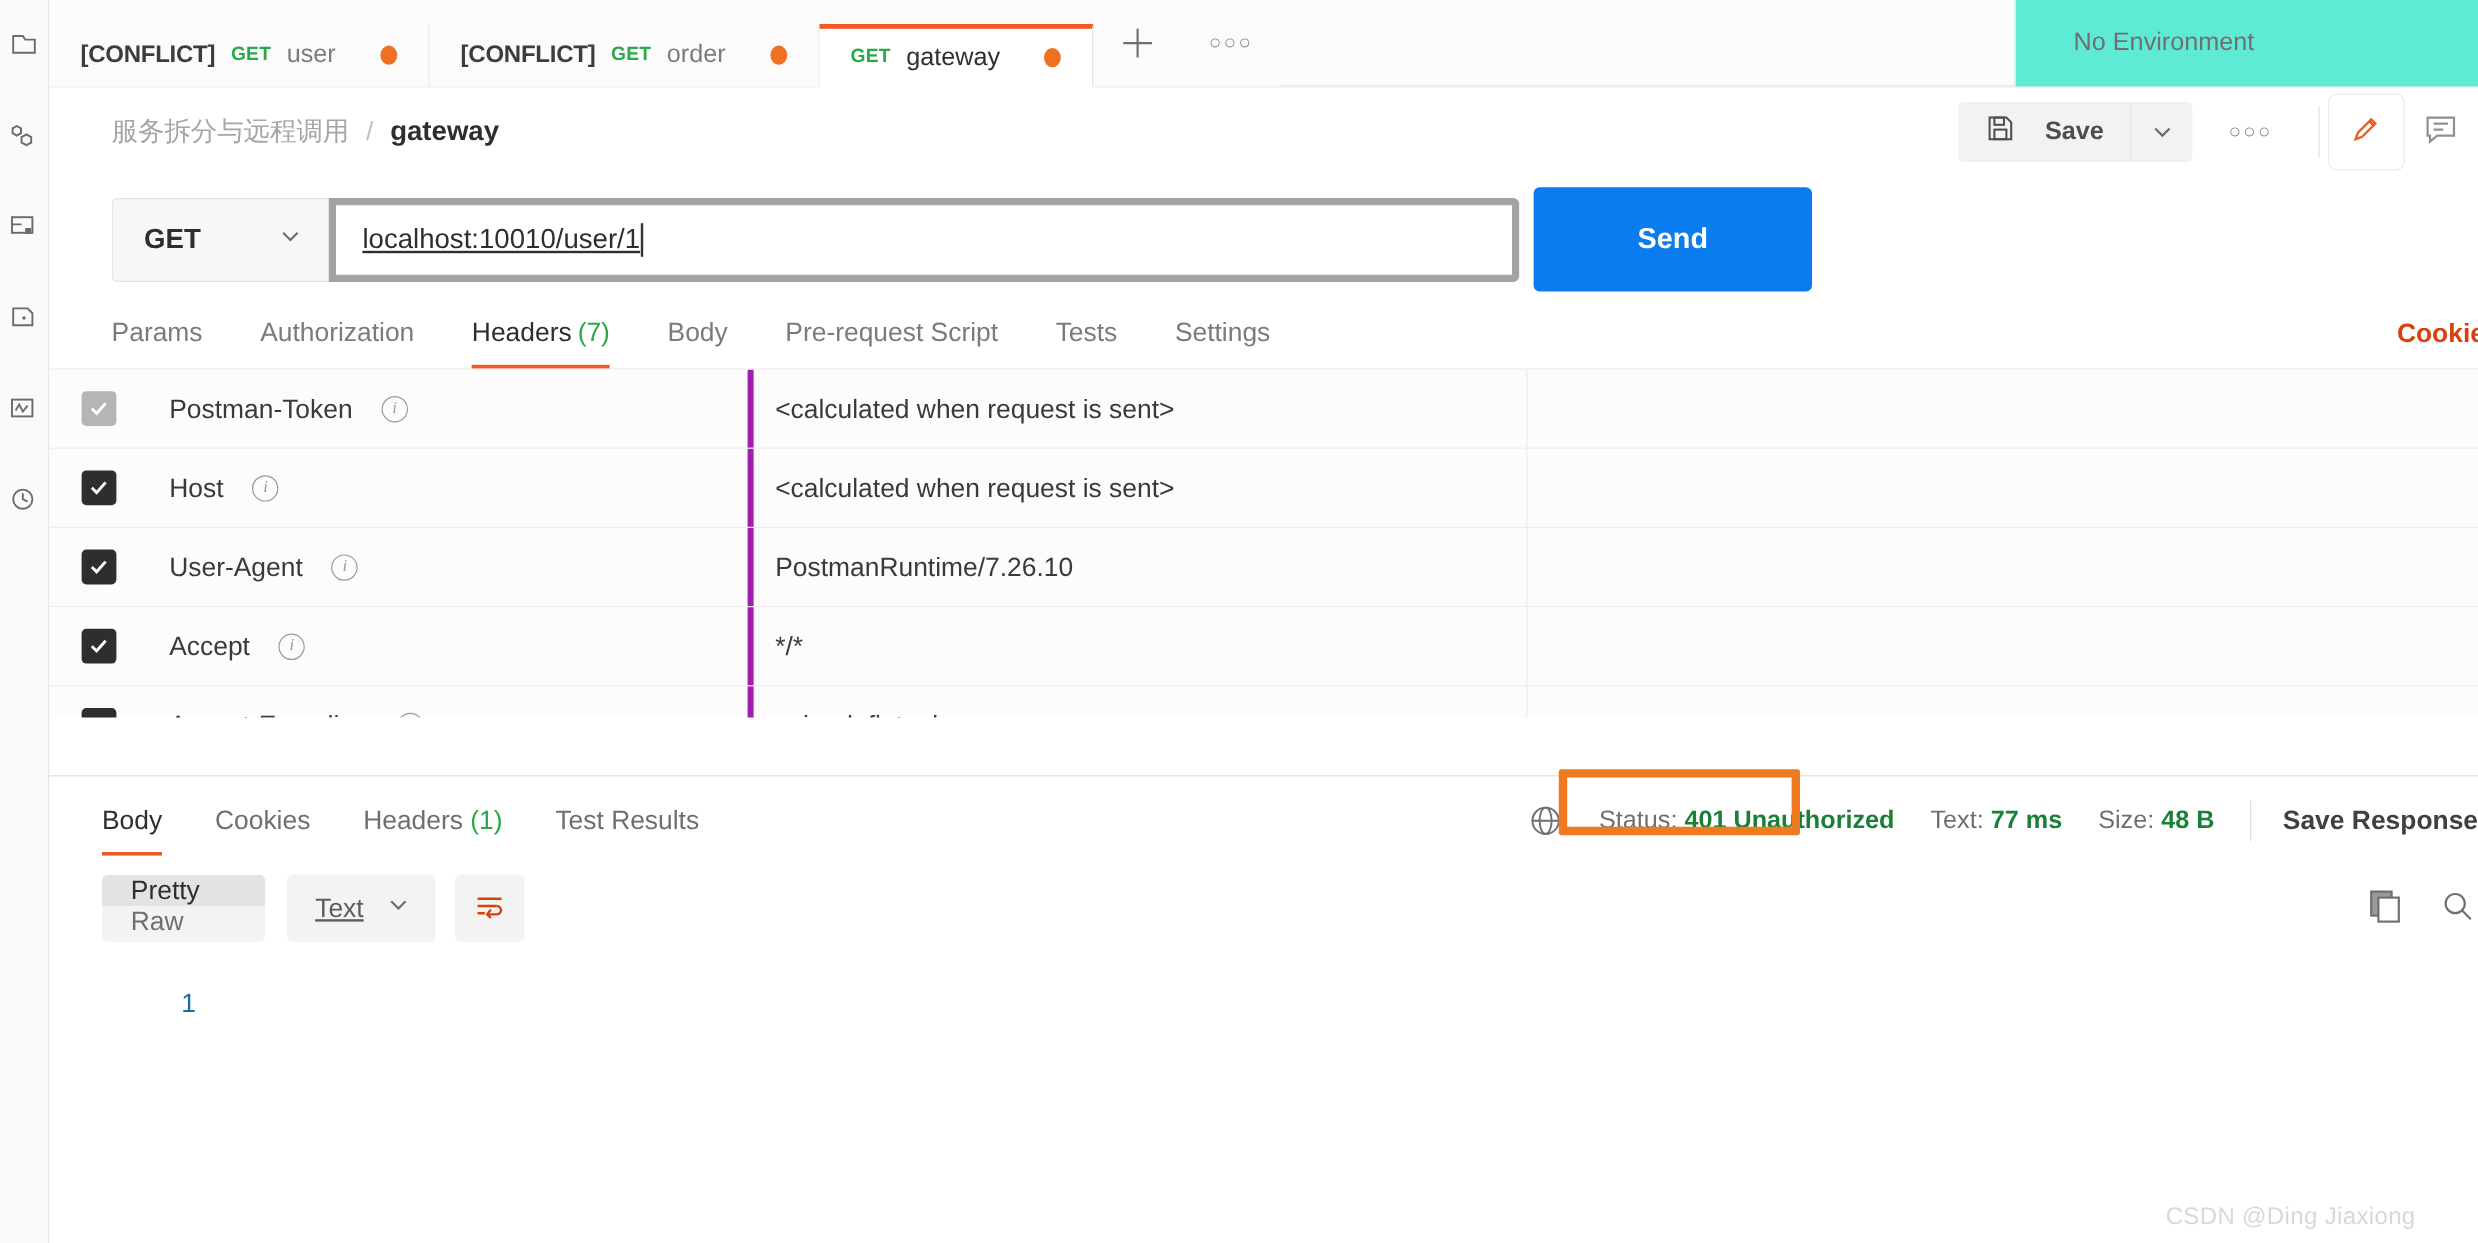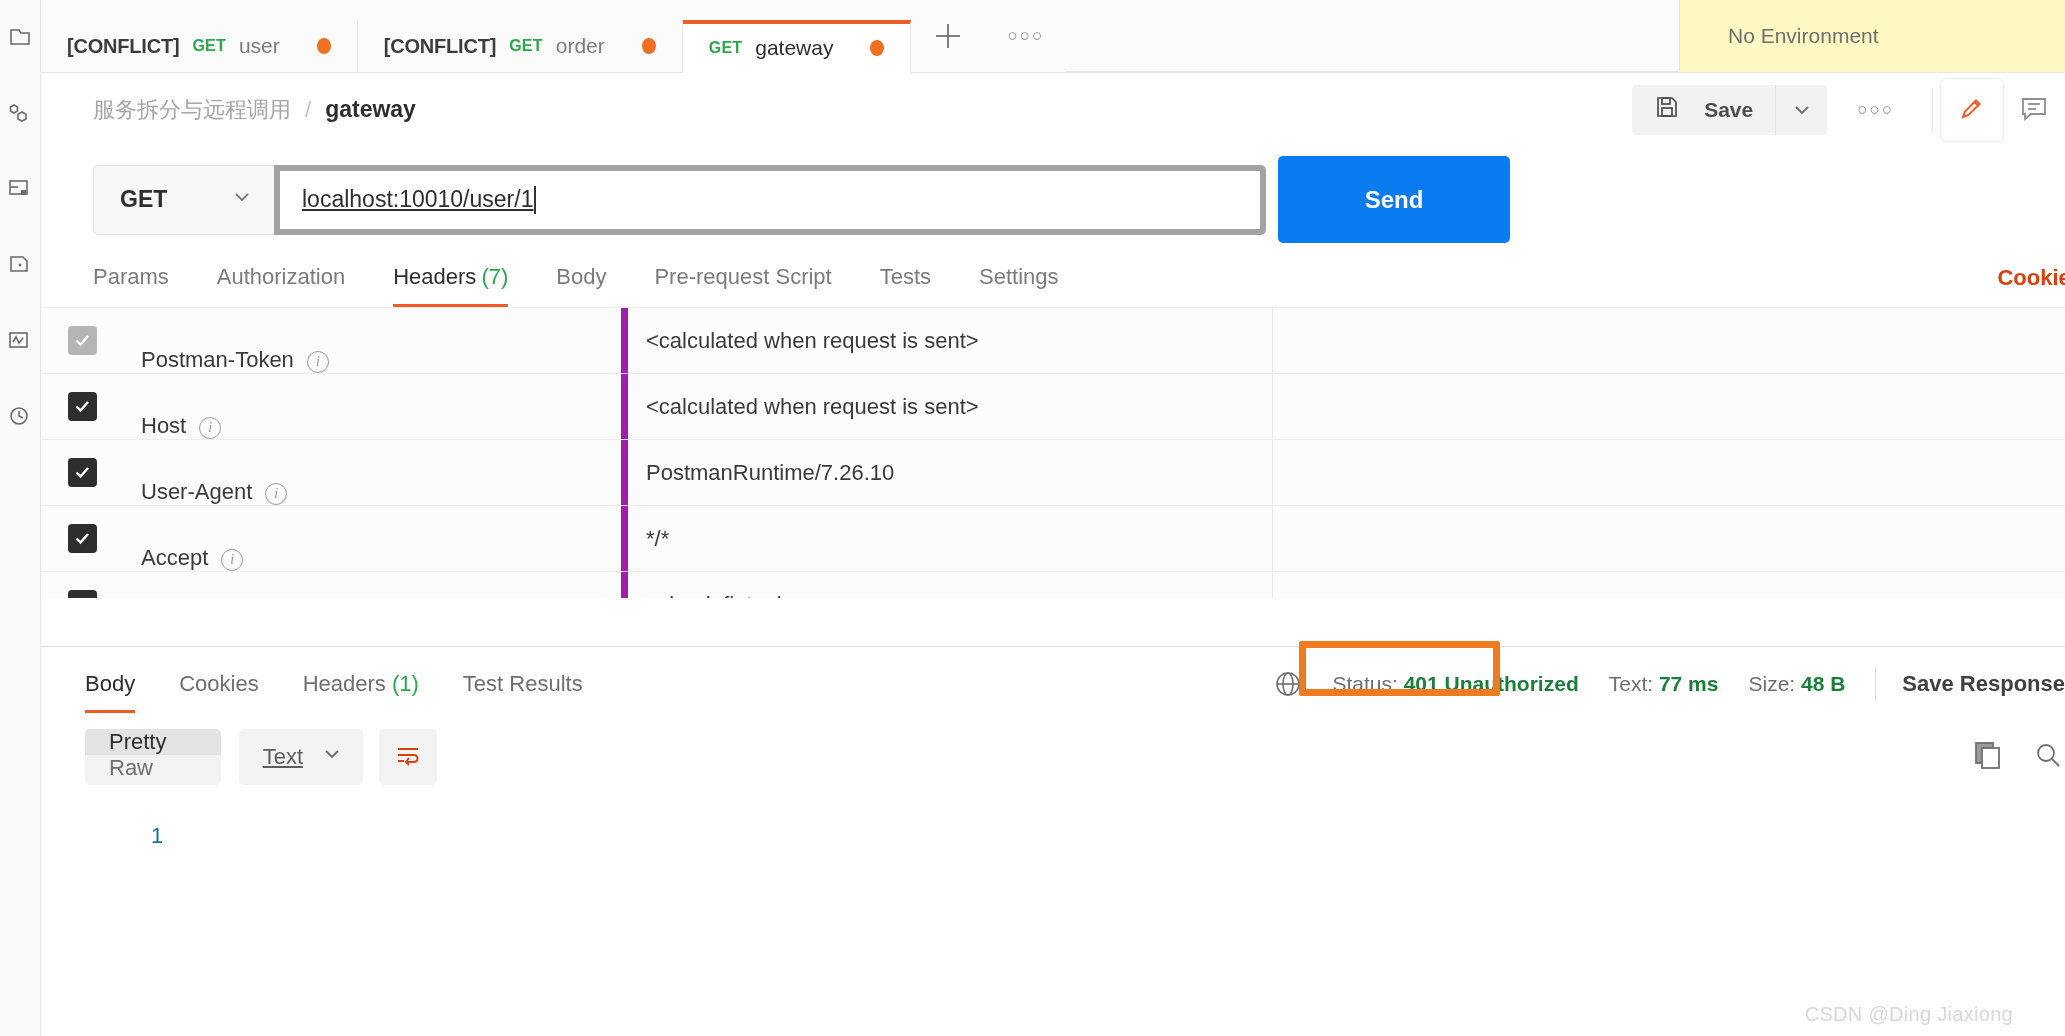--- a/index.html
+++ b/index.html
@@ -81,21 +81,21 @@
     padding: 0 22px; color: #8a8a8a; font-size: 17px; letter-spacing: 2px;
     cursor: pointer;
   }
   .tabstrip-filler { flex: 1 1 auto; border-bottom: 1px solid #e6e6e6; background:#fbfbfb; }
   .env-sel {
     width: 386px;
     border-left: 1px solid #e6e6e6;
     display: flex; align-items: center;
     padding-left: 48px;
     font-size: 21px; color: #6f6f6f;
-    background: #fef9c3;
+    background: #5eead4;
     cursor: pointer;
     flex: 0 0 386px;
   }
 
   
   .crumbbar {
     height: 73px; flex: 0 0 73px;
     display: flex; align-items: center;
     padding: 0 0 0 52px;
     background: #fff;
@@ -201,24 +201,24 @@
   .chk {
     width: 29px; height: 29px; border-radius: 4px;
     background: #2e2e2e;
     display: flex; align-items: center; justify-content: center;
     cursor: pointer;
   }
   .chk.muted { background: #b5b5b5; }
   .chk svg { display:block; }
   .hcell-key {
     flex: 0 0 505px; width: 505px;
-    display: flex; align-items: flex-end; gap: 13px;
+    display: flex; align-items: center; gap: 24px;
     padding-left: 18px;
     font-size: 22px; color: #3a3a3a;
-    border-right: 7px solid #a21caf;
+    border-right: 5px solid #a21caf;
     height: 100%;
   }
   .info-i {
     width: 22px; height: 22px; border-radius: 50%;
     border: 1.5px solid #9a9a9a; color: #9a9a9a;
     font-size: 14px; line-height: 19px; text-align: center;
     font-family: "Liberation Serif", serif; font-style: italic;
     flex: 0 0 22px;
   }
   .hcell-val {

